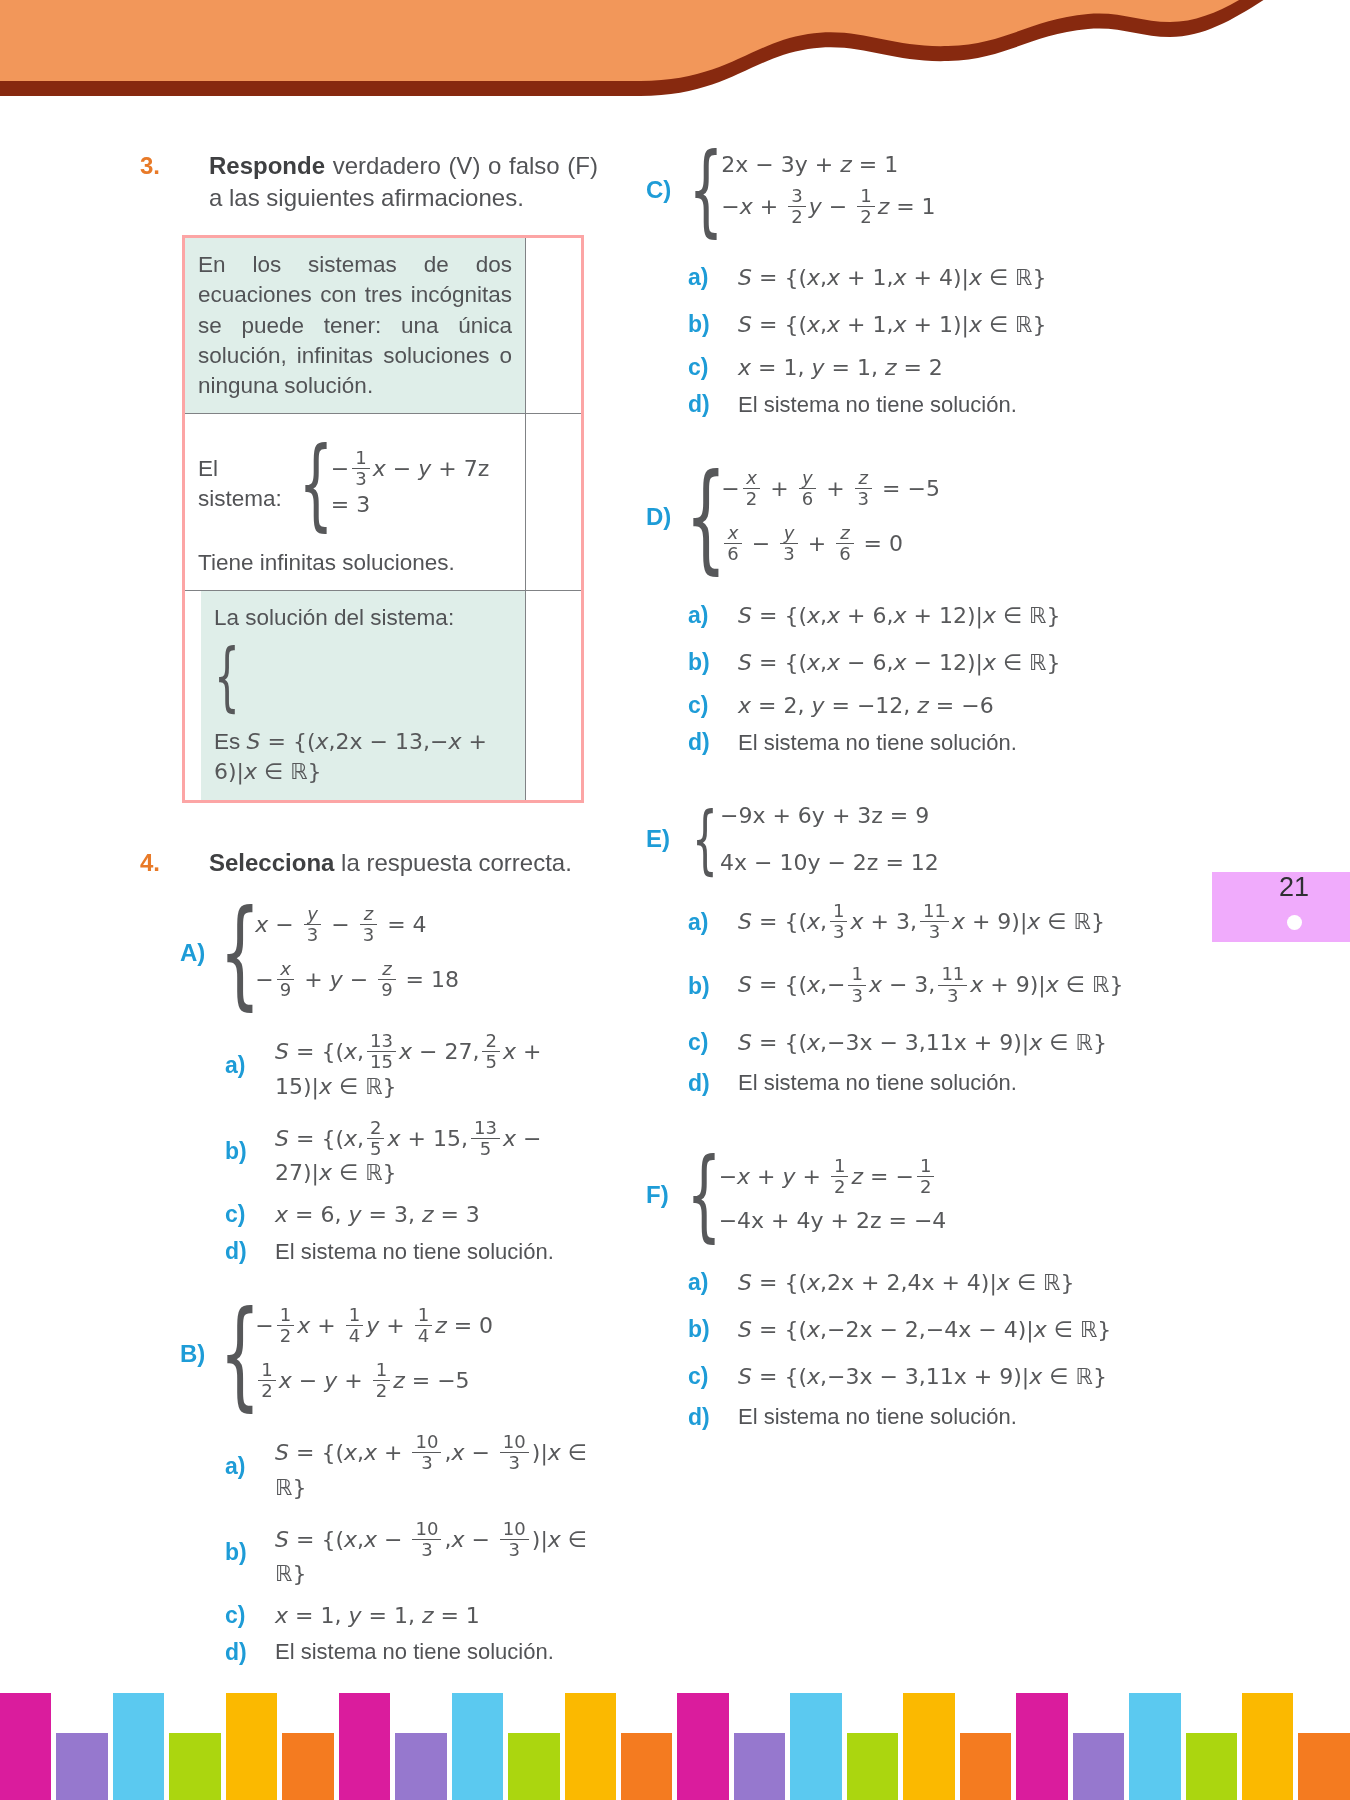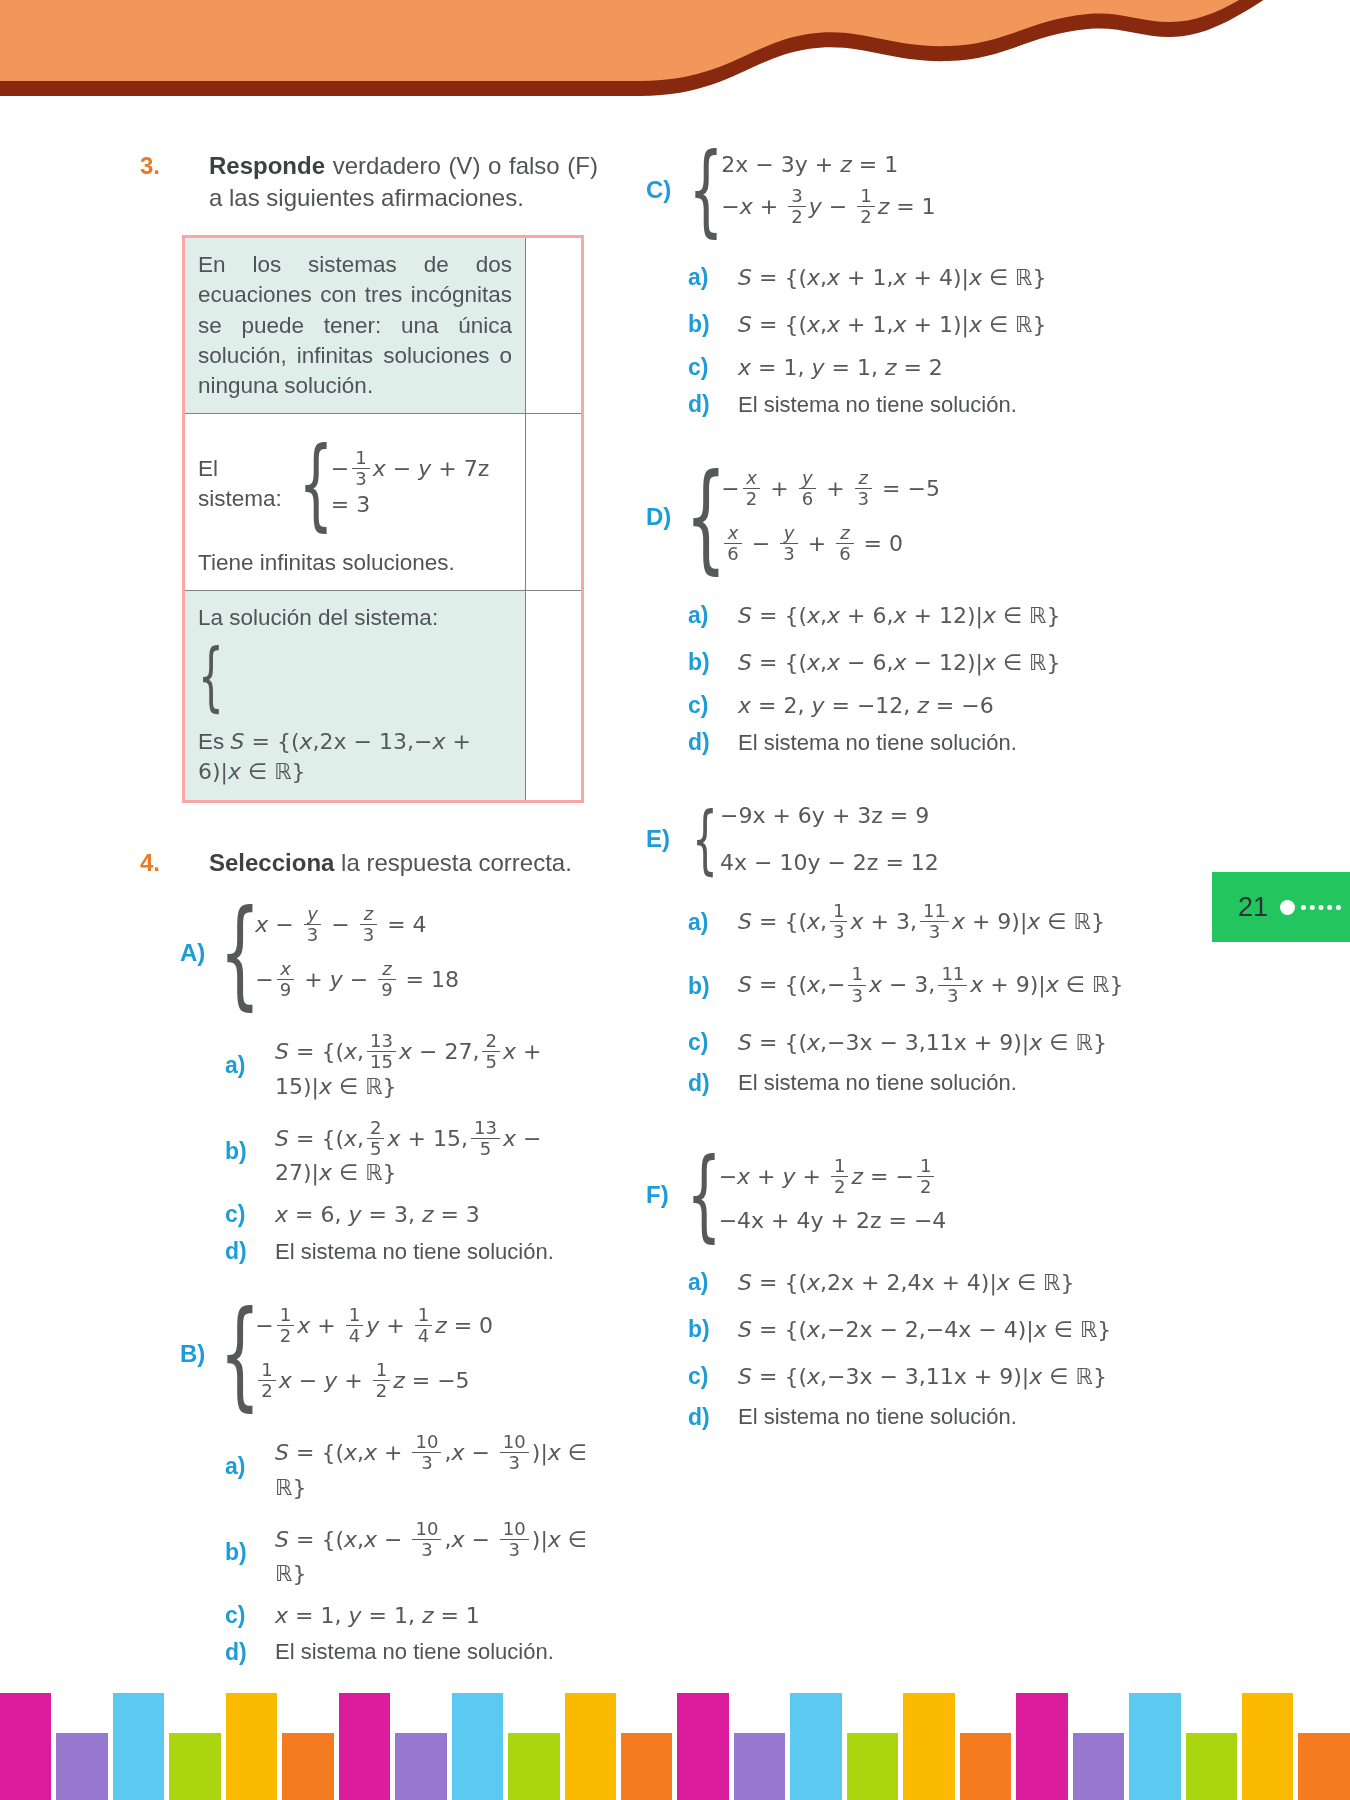--- a/index.html
+++ b/index.html
@@ -13,21 +13,21 @@
   .col-left{position:absolute;left:140px;top:150px;width:458px;}
   .col-right{position:absolute;left:640px;top:140px;width:490px;}
   
   .q-head{display:flex;gap:18px;font-size:24px;line-height:1.32;}
   .q-num{color:#e87a28;font-weight:bold;min-width:28px;}
   .q-text{text-align:justify;margin-left:23px;}
   .q-text b{color:#3f4042;}
   
   .vf-table{margin:22px 0 0 42px;width:396px;border:3px solid #fca5a5;}
   .t-row{display:flex;border-bottom:1px solid #808285;}
-  .t-row:last-child{border-bottom:none;}
+  .t-row:last-child{border-bottom:none;padding-left:16px;}
   .t-main{flex:1;padding:12px 13px;border-right:1px solid #808285;font-size:22.5px;line-height:1.34;}
   .t-main.justify{text-align:justify;}
   .t-ans{width:55px;background:#ffffff;}
   .t-row.shaded .t-main{background:#dfeee9;}
   .t-label{margin-bottom:6px;}
   .t-after{margin-top:14px;}
   .inline-sys{display:flex;align-items:center;gap:6px;}
   
   .math{font-family:"DejaVu Sans",sans-serif;font-size:22px;color:#57585a;}
   .math i{font-style:italic;}
@@ -397,21 +397,21 @@
       <span class="opt-label">c)</span>
       <span class="opt-text math"><i>S</i> = {(<i>x</i>,−3x − 3,11x + 9)|<i>x</i> ∈ ℝ}</span>
     </div>
     <div class="option mt14">
       <span class="opt-label">d)</span>
       <span class="opt-text">El sistema no tiene solución.</span>
     </div>
   </div>
 </div>
 
-<div class="badge" style="background: #22c55e;">
+<div class="badge" style="background: #f0abfc; flex-direction: column;">
   <span class="num">21</span>
   <span class="dot-big"></span>
   <span class="dot-row"></span>
 </div>
 
 <div class="stripe">
     <div class="bar" style="background: rgb(218, 28, 157);"></div>
     <div class="bar short" style="background: rgb(150, 120, 206);"></div>
     <div class="bar" style="background: rgb(91, 201, 240);"></div>
     <div class="bar short" style="background: rgb(171, 214, 15);"></div>

